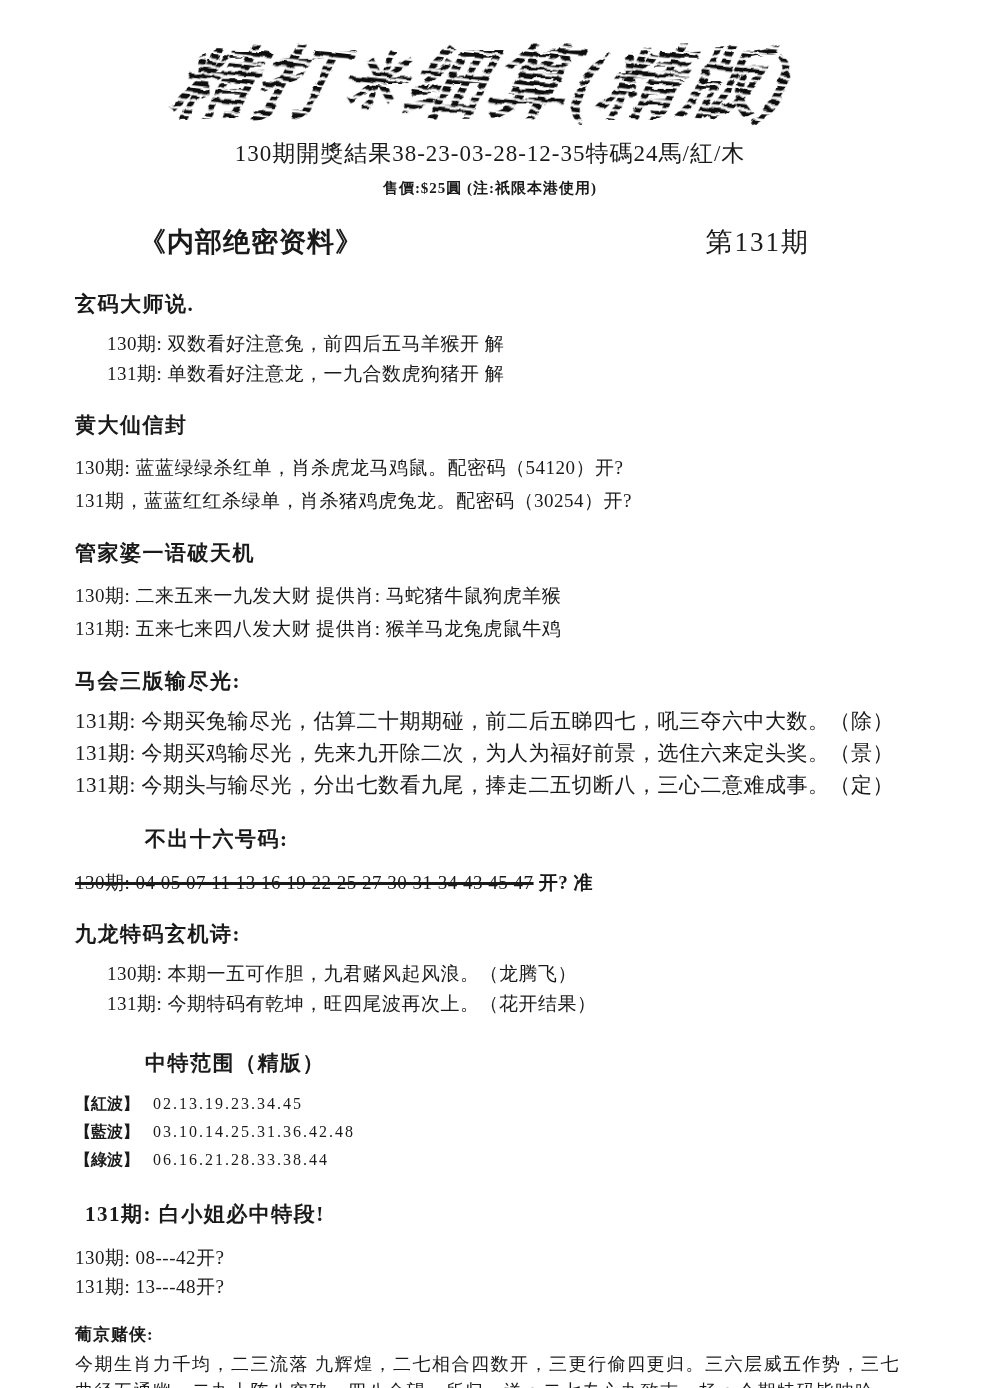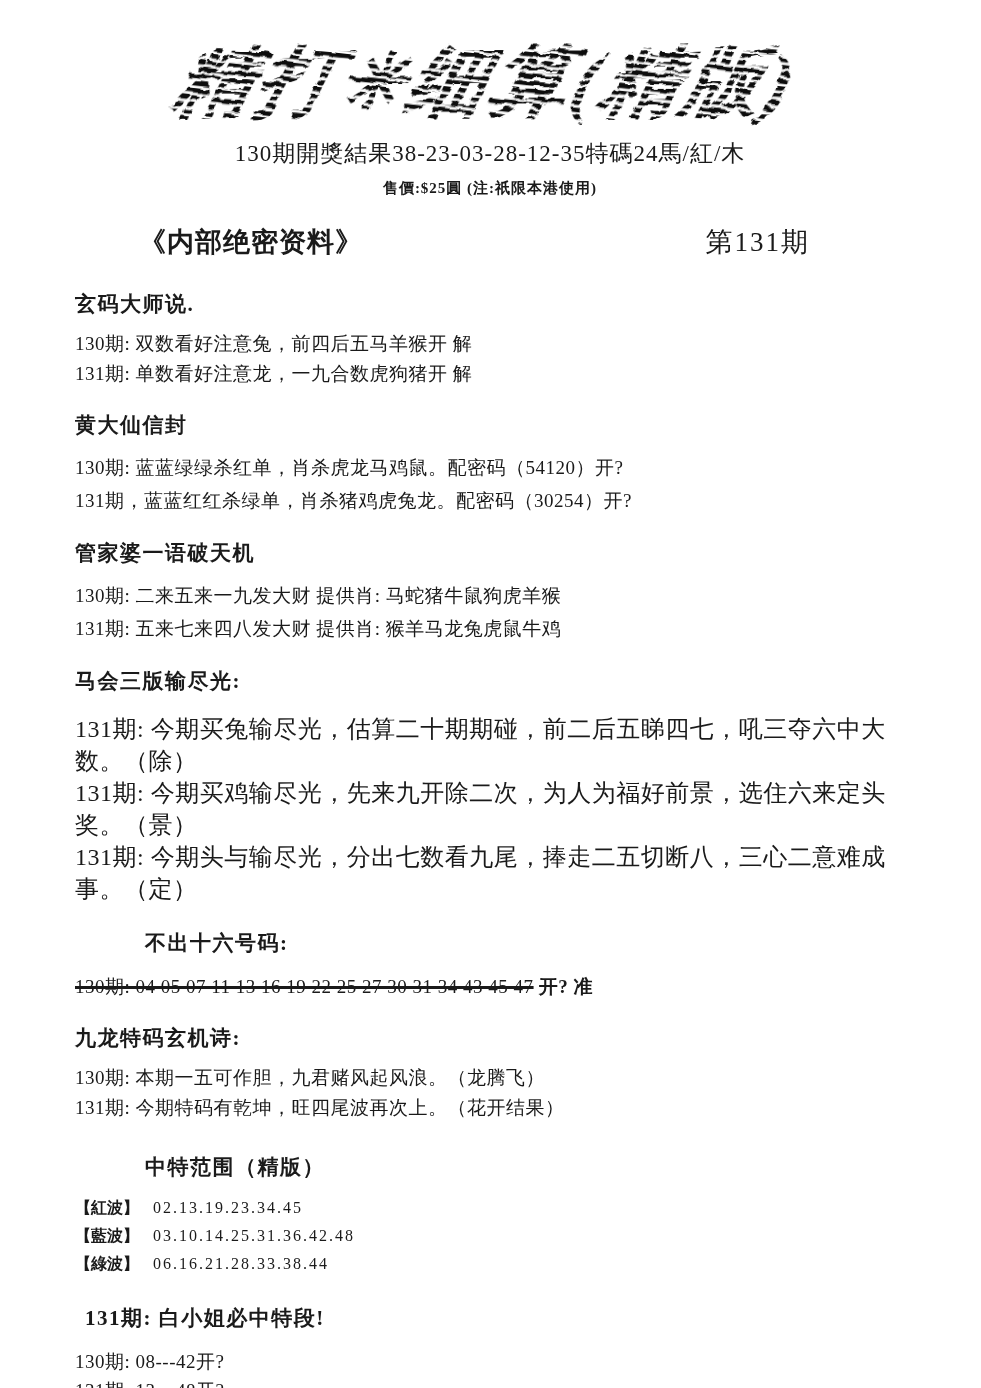--- a/index.html
+++ b/index.html
@@ -13,23 +13,23 @@
   }
   .title-wrap{margin-top:20px;text-align:center;}
   .result-line{margin-top:0;text-align:center;font-size:23px;letter-spacing:1px;}
   .price-line{margin-top:10px;text-align:center;font-size:15px;font-weight:bold;letter-spacing:1px;}
   .doc-row{margin-top:26px;display:flex;justify-content:space-between;align-items:baseline;
            padding-left:64px;padding-right:95px;}
   .doc-title{font-size:27px;font-weight:bold;letter-spacing:1px;}
   .issue-label{font-size:27px;letter-spacing:2px;}
   .sec-heading{font-size:21px;font-weight:bold;letter-spacing:1.5px;}
   .m-t30{margin-top:30px;} .m-t22{margin-top:22px;} .m-t24{margin-top:24px;} .m-t26{margin-top:26px;}
-  .lines{margin-top:11px;font-size:19px;line-height:30px;letter-spacing:0.5px;}
+  .lines{margin-top:11px;font-size:19px;line-height:30px;letter-spacing:0.5px;margin-left:32px;}
   .lines-wide{margin-top:12px;font-size:19px;line-height:33px;letter-spacing:0.5px;}
-  .lines-mahui{margin-top:18px;font-size:24px;line-height:32px;letter-spacing:0.5px;}
+  .lines-mahui{margin-top:10px;font-size:21px;line-height:32px;letter-spacing:0.5px;}
   .indent70{padding-left:70px;}
   .indent10{padding-left:10px;}
   .strike-rows{margin-top:14px;font-size:19px;line-height:31px;letter-spacing:0.5px;}
   .struck{text-decoration:line-through;text-decoration-thickness:2.5px;}
   .strike-suffix{font-weight:bold;}
   .waves{margin-top:13px;font-size:16px;line-height:28px;}
   .wave-label{font-weight:bold;}
   .wave-nums{margin-left:10px;letter-spacing:2px;}
   .sub-lines{margin-top:15px;font-size:19px;line-height:29px;letter-spacing:0.5px;}
   .pujing-heading{margin-top:22px;font-size:17px;font-weight:bold;letter-spacing:1px;}

